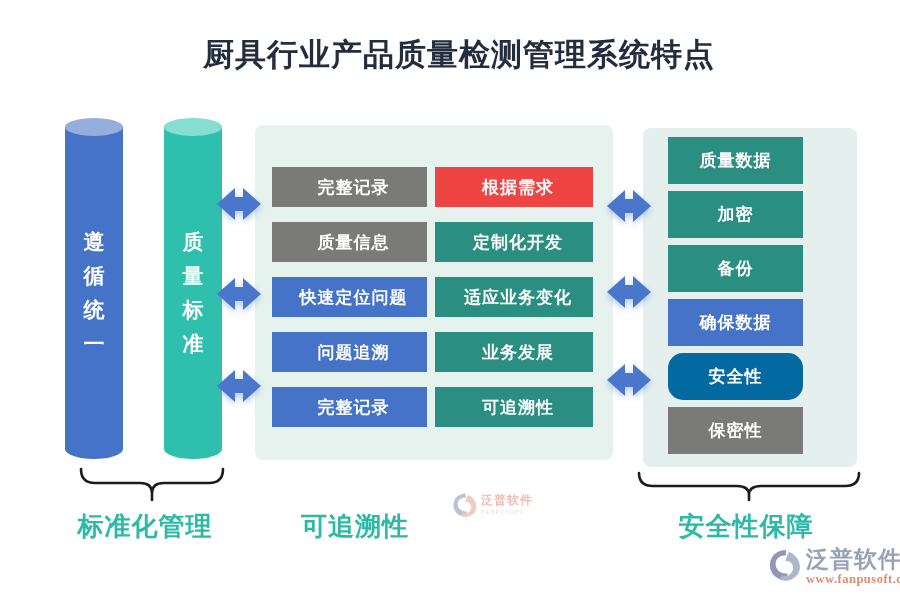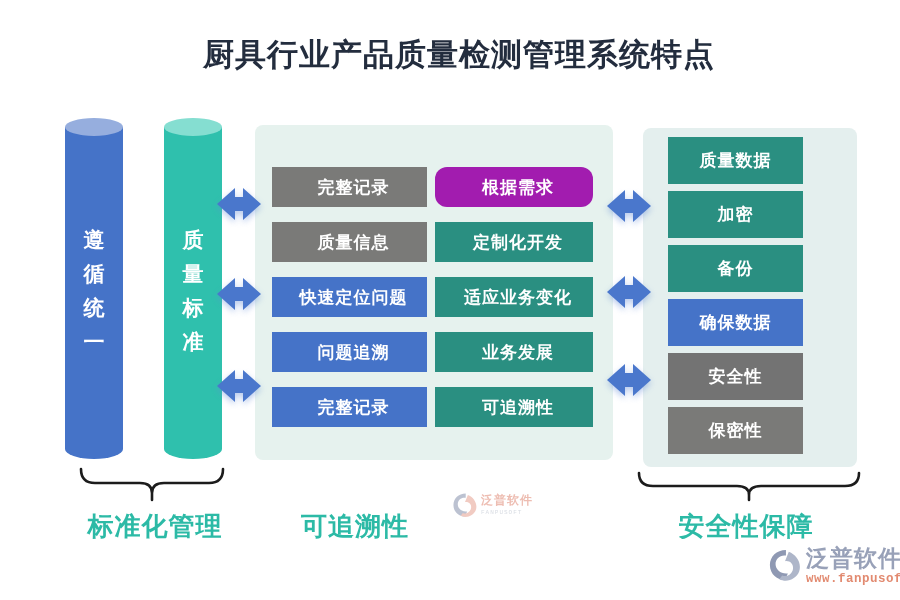--- a/index.html
+++ b/index.html
@@ -1,17 +1,17 @@
 <!DOCTYPE html>
 <html><head>
 <meta charset="utf-8">
 <style>
   html,body{margin:0;padding:0;background:#fff;}
   .canvas{position:relative;width:900px;height:600px;background:#ffffff;overflow:hidden;
-          font-family:Liberation Mono, monospace;}
+          font-family:Liberation Serif, serif;}
 
   .page-title{position:absolute;left:459px;top:34px;transform:translateX(-50%);
               font-size:31px;font-weight:800;letter-spacing:1px;white-space:nowrap;}
 
   
   .cyl{position:absolute;width:58px;height:341px;top:118px;}
   .cyl-top{position:absolute;left:0;top:0;width:58px;height:18px;border-radius:50%;z-index:2;}
   .cyl-body{position:absolute;left:0;top:9px;width:58px;height:332px;
             border-radius:0 0 50% 50% / 0 0 10px 10px;}
   .cyl-text{position:absolute;left:0;top:107px;width:58px;z-index:3;text-align:center;
@@ -83,35 +83,35 @@
 
   <div class="panel panel-mid" style="background-color: rgb(230, 242, 238);">
     <div class="col col-left">
       <div class="mbox" style="background-color: rgb(122, 122, 120);">完整记录</div>
       <div class="mbox" style="background-color: rgb(122, 122, 120);">质量信息</div>
       <div class="mbox" style="background-color: rgb(69, 115, 200);">快速定位问题</div>
       <div class="mbox" style="background-color: rgb(69, 115, 200);">问题追溯</div>
       <div class="mbox" style="background-color: rgb(69, 115, 200);">完整记录</div>
     </div>
     <div class="col col-right">
-      <div class="mbox" style="background-color: #a21caf; border-radius: 12px;">根据需求</div>
+      <div class="mbox" style="background-color: #ef4444;">根据需求</div>
       <div class="mbox" style="background-color: rgb(42, 143, 129);">定制化开发</div>
       <div class="mbox" style="background-color: rgb(42, 143, 129);">适应业务变化</div>
       <div class="mbox" style="background-color: rgb(42, 143, 129);">业务发展</div>
       <div class="mbox" style="background-color: rgb(42, 143, 129);">可追溯性</div>
     </div>
   </div>
 
   <div class="panel panel-right" style="background-color: rgb(228, 239, 238);">
     <div class="rp-items">
       <div class="rbox" style="background-color: rgb(42, 143, 129);">质量数据</div>
       <div class="rbox" style="background-color: rgb(42, 143, 129);">加密</div>
       <div class="rbox" style="background-color: rgb(42, 143, 129);">备份</div>
       <div class="rbox" style="background-color: rgb(69, 115, 200);">确保数据</div>
-      <div class="rbox" style="background-color: #737373;">安全性</div>
+      <div class="rbox" style="background-color: #0369a1; border-radius: 15px;">安全性</div>
       <div class="rbox" style="background-color: rgb(122, 122, 120);">保密性</div>
     </div>
   </div>
 
   <svg class="arrow" style="left:217px;top:186px;" viewBox="0 0 44 36">
     <polygon points="0,18 18,2 18,11 26,11 26,2 44,18 26,34 26,25 18,25 18,34" style="fill: rgb(74, 119, 204);"></polygon>
   </svg>
   <svg class="arrow" style="left:217px;top:276px;" viewBox="0 0 44 36">
     <polygon points="0,18 18,2 18,11 26,11 26,2 44,18 26,34 26,25 18,25 18,34" style="fill: rgb(74, 119, 204);"></polygon>
   </svg>
@@ -128,21 +128,21 @@
     <polygon points="0,18 18,2 18,11 26,11 26,2 44,18 26,34 26,25 18,25 18,34" style="fill: rgb(74, 119, 204);"></polygon>
   </svg>
 
   <svg class="brace" style="left:78px;top:466px;" width="148" height="40" viewBox="0 0 148 40">
     <path d="M3 3 Q3 17 17 17 L62 17 Q74 17 74 27 L74 34 M145 3 Q145 17 131 17 L86 17 Q74 17 74 27" fill="none" stroke-width="2.6" stroke-linecap="round" style="stroke: rgb(28, 28, 28);"></path>
   </svg>
   <svg class="brace" style="left:636px;top:470px;" width="226" height="34" viewBox="0 0 226 34">
     <path d="M3 3 Q3 16 17 16 L101 16 Q113 16 113 25 L113 30 M223 3 Q223 16 209 16 L125 16 Q113 16 113 25" fill="none" stroke-width="2.6" stroke-linecap="round" style="stroke: rgb(28, 28, 28);"></path>
   </svg>
 
-  <div class="blabel" style="left: 155px; color: rgb(44, 186, 166);">标准化管理</div>
+  <div class="blabel" style="left: 145px; color: rgb(44, 186, 166);">标准化管理</div>
   <div class="blabel" style="left: 347px; color: rgb(44, 186, 166); margin-left: 8px;">可追溯性</div>
   <div class="blabel" style="left: 746px; color: rgb(44, 186, 166);">安全性保障</div>
 
   <div class="wm-center">
     <svg width="26" height="26" viewBox="0 0 36 36" style="opacity:.8;">
       <path d="M19 2 C9 2 2 9 2 18 C2 28 10 34 18 34 L21 27 C14 28 8 23 8 17 C8 11 13 7 19 8 Z" fill="#8f99b3"></path>
       <path d="M22 4 L18 14 C24 13 28 18 26 24 C24 29 19 31 15 29 L12 33 C20 37 30 33 33 25 C36 16 30 7 22 4 Z" fill="#e8a899"></path>
     </svg>
     <div>
       <div class="wm-brand">泛普软件</div>

